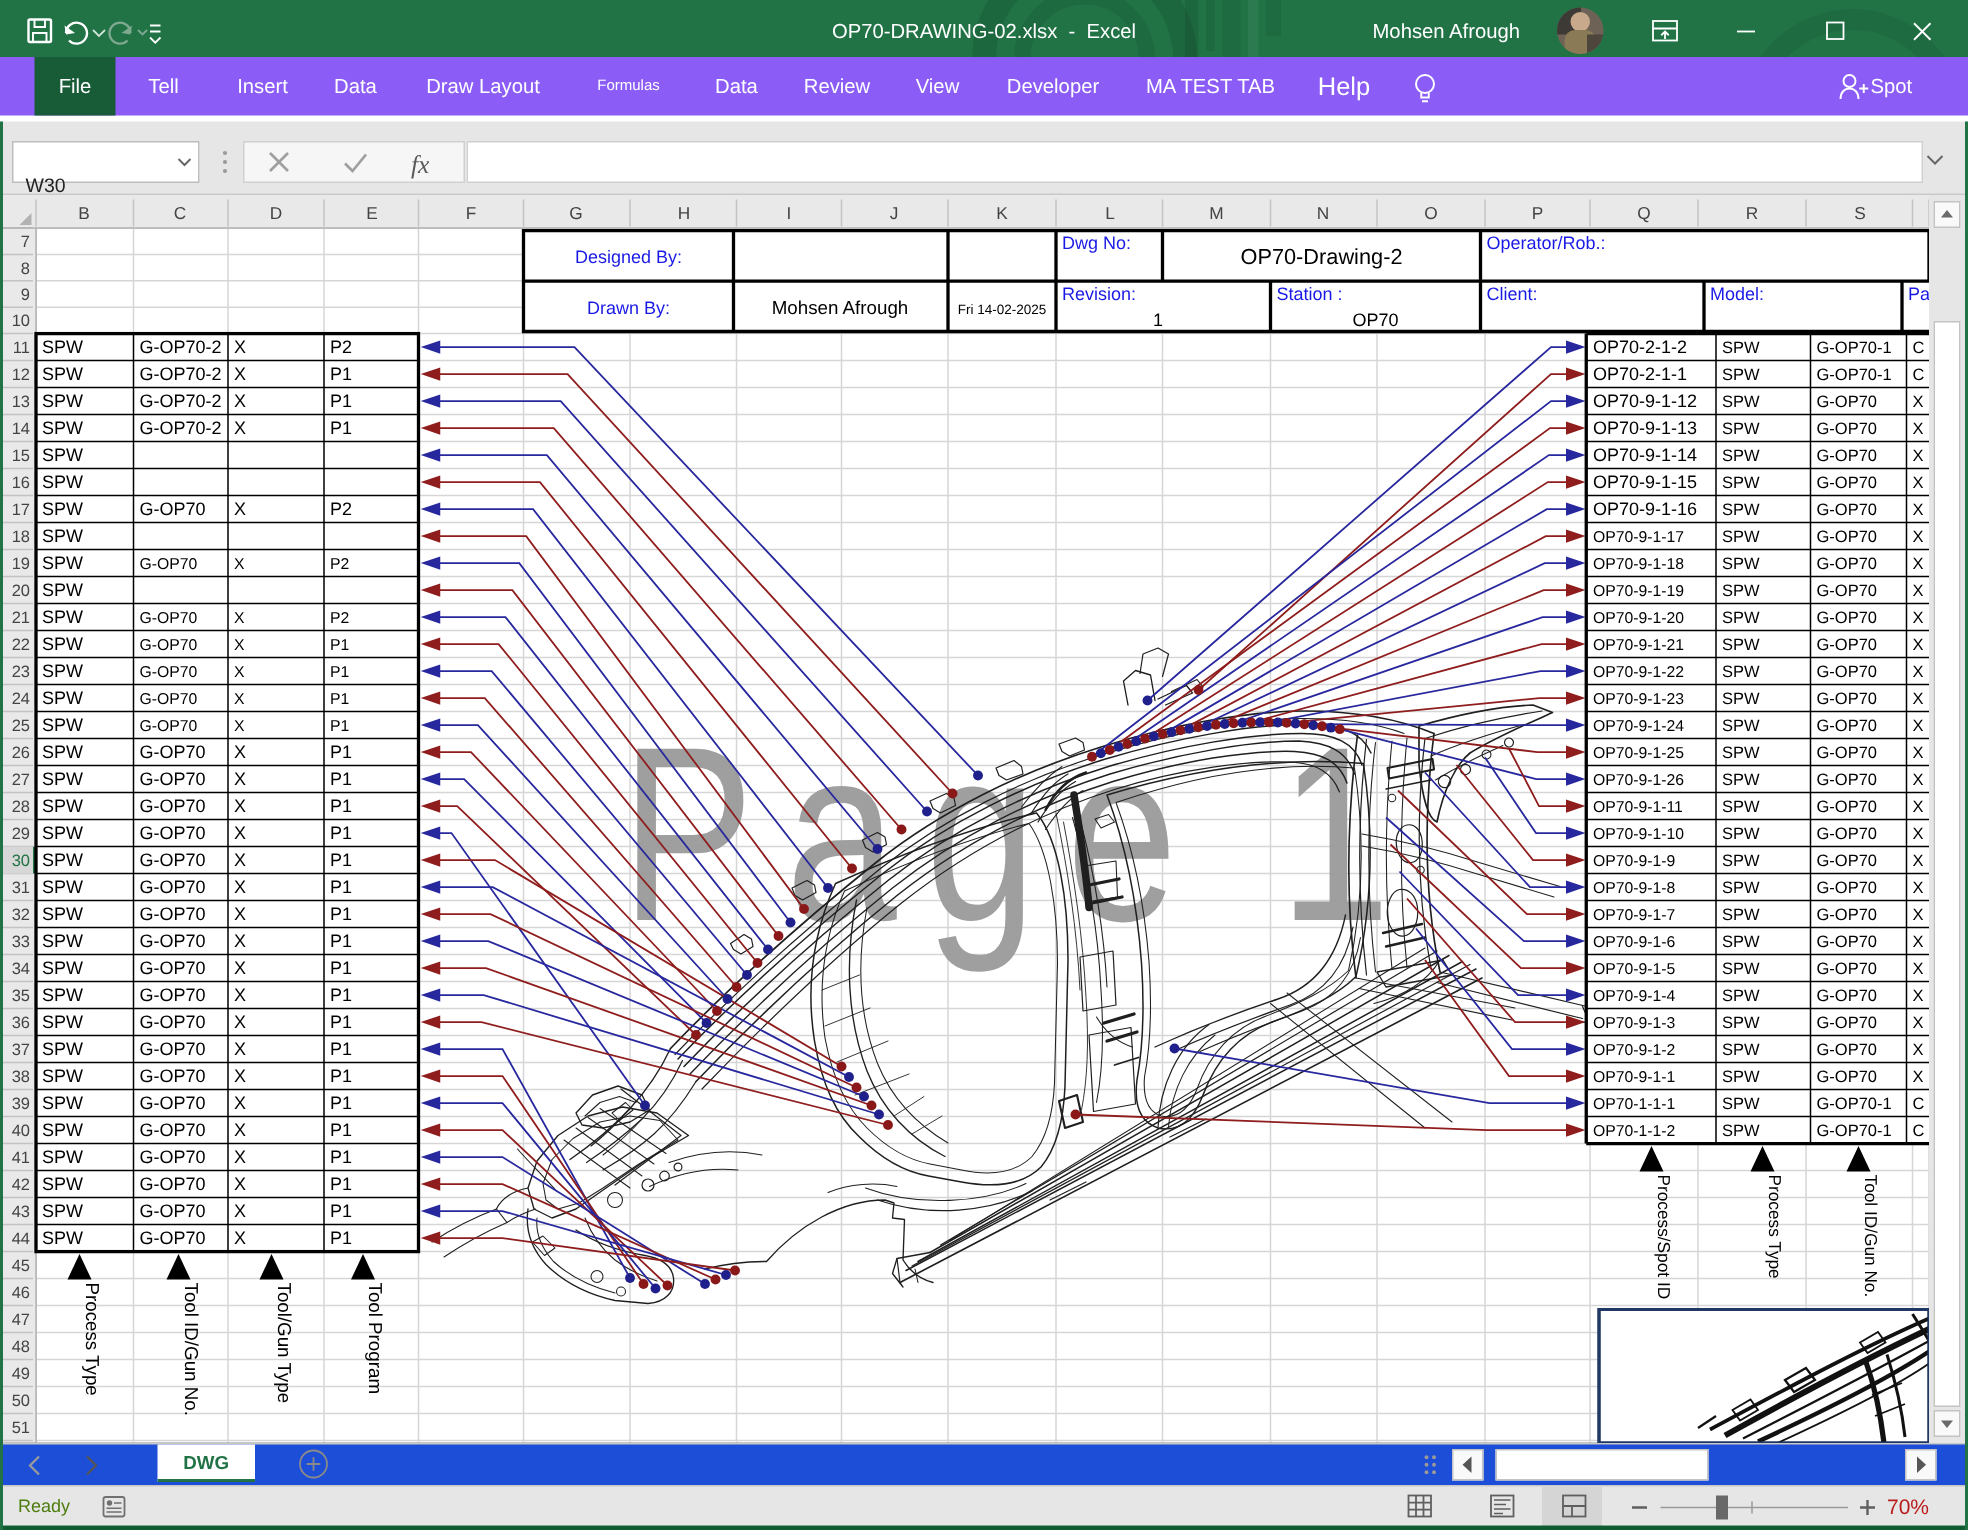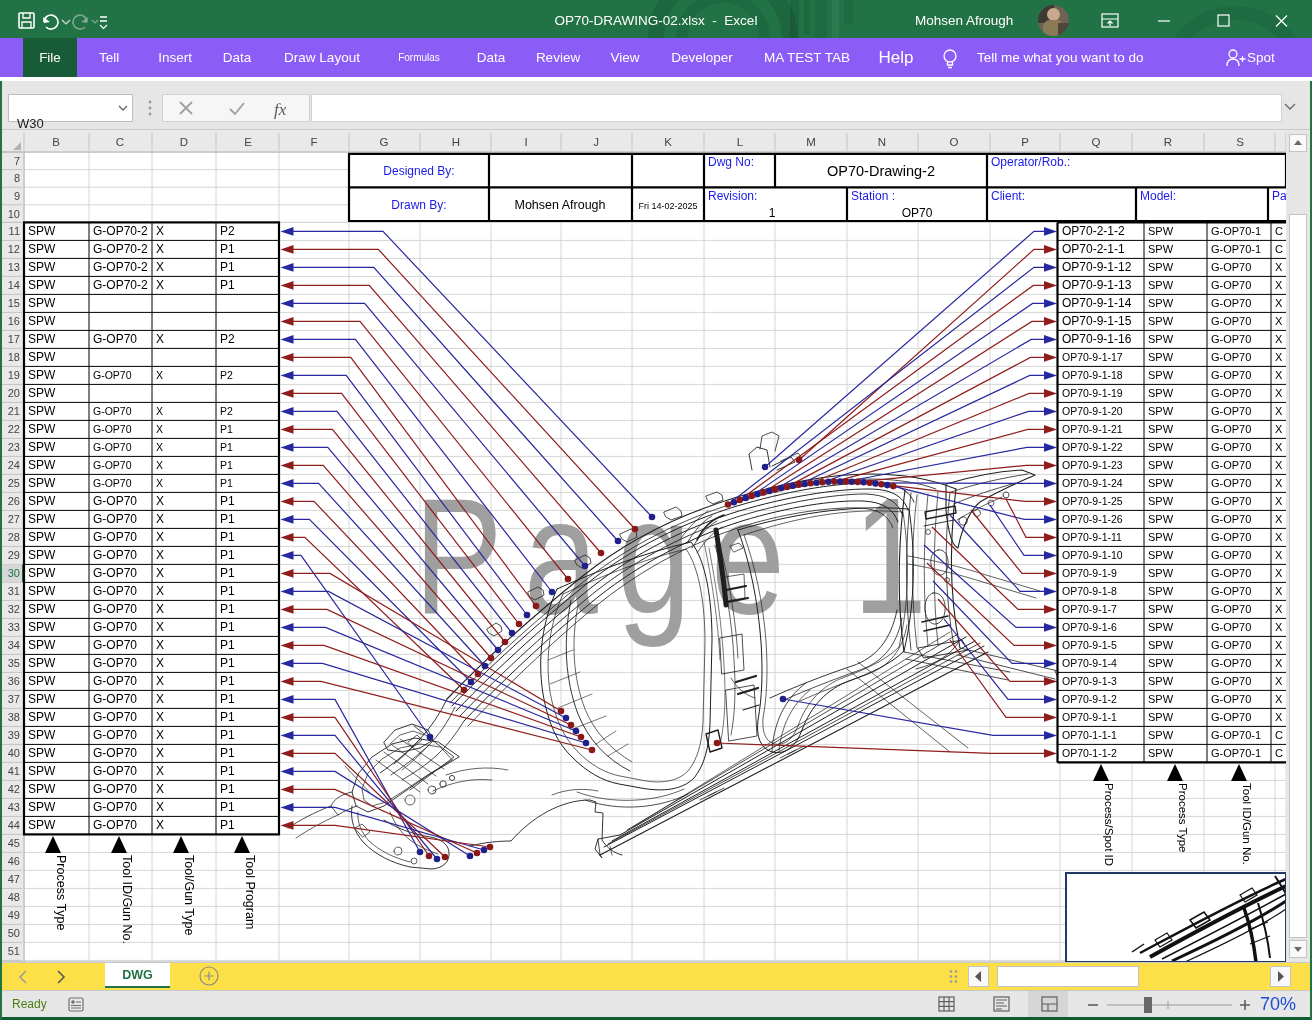--- a/index.html
+++ b/index.html
@@ -90,21 +90,20 @@
       </div>
       <div style="position:absolute;left:896px;top:0;width:0;height:39px;display:flex;align-items:center;justify-content:center">
         <span style="color:#fff;font-size:17px;white-space:nowrap">Help</span>
       </div>
   <svg class="abs" style="left:938px;top:8px" width="24" height="26">
     <g stroke="#fff" stroke-width="1.3" fill="none">
       <circle cx="12" cy="10" r="6"></circle>
       <path d="M9.5,16 v3 h5 v-3 M10,21.5 h4"></path>
     </g>
   </svg>
-  <div class="abs" style="left:977px;top:0;height:39px;line-height:39px;color:#fff;font-size:13.5px">Tell me what you want to do</div>
   <svg class="abs" style="left:1224px;top:8px" width="22" height="24">
     <g stroke="#fff" stroke-width="1.3" fill="none">
       <circle cx="9" cy="8" r="4"></circle>
       <path d="M3,20 c0,-5 3,-7 6,-7 c3,0 6,2 6,7 M15.5,13 h6 M18.5,10 v6"></path>
     </g>
   </svg>
   <div class="abs" style="left:1247px;top:0;height:39px;line-height:39px;color:#fff;font-size:13.5px">Spot</div>
 </div>
 
 <div class="abs" style="left:0;top:81px;width:1312px;height:49px;background:#e6e6e6;border-bottom:1px solid #c9c9c9">
@@ -845,21 +844,21 @@
   <svg class="abs" style="left:3px;top:4px" width="18" height="18">
         <path d="M5,11 l4,-5 4,5 Z" fill="#6a6a6a"></path>
       </svg>
   <div class="abs" style="left:3px;top:84px;width:18px;height:724px;background:#fff;border:1px solid #c3c3c3"></div>
   <div class="abs" style="left:3px;top:810px;width:18px;height:18px;background:#f9f9f9;border:1px solid #c3c3c3"></div>
   <svg class="abs" style="left:3px;top:810px" width="18" height="18">
         <path d="M5,7 l4,5 4,-5 Z" fill="#6a6a6a"></path>
       </svg>
 </div>
 
-<div class="abs" style="left:0;top:962px;width:1312px;height:28px;background:#fde047;border-top:1px solid #c8c8c8">
+<div class="abs" style="left:0;top:962px;width:1312px;height:28px;background:#1d4ed8;border-top:1px solid #c8c8c8">
   <svg class="abs" style="left:18px;top:7px" width="60" height="14">
     <path d="M8,1 L2,7 L8,13" fill="none" stroke="#9a9a9a" stroke-width="1.5"></path>
     <path d="M40,1 L46,7 L40,13" fill="none" stroke="#555" stroke-width="1.5"></path>
   </svg>
   <div class="abs" style="left:105px;top:0;width:65px;height:25px;background:#fff;border-bottom:2.5px solid #217346;text-align:center;line-height:24px;color:#217346;font-weight:bold;font-size:12.5px">DWG</div>
   <svg class="abs" style="left:199px;top:3px" width="22" height="22">
     <circle cx="10" cy="10" r="9" fill="none" stroke="#8a8a8a" stroke-width="1.2"></circle>
     <path d="M10,5.5 v9 M5.5,10 h9" stroke="#8a8a8a" stroke-width="1.2"></path>
   </svg>
   <svg class="abs" style="left:948px;top:6px" width="12" height="16">
@@ -901,18 +900,18 @@
       <path d="M104,8 h15 M110,8 v7"></path>
     </g>
   </svg>
   <svg class="abs" style="left:1085px;top:4px" width="175" height="19">
     <path d="M3,10 h10" stroke="#5f5f5f" stroke-width="1.6"></path>
     <path d="M22,10 h125" stroke="#9a9a9a" stroke-width="1"></path>
     <path d="M83,6 v8" stroke="#9a9a9a" stroke-width="1"></path>
     <rect x="59" y="2" width="8" height="16" fill="#686868"></rect>
     <path d="M155,10 h10 M160,5 v10" stroke="#5f5f5f" stroke-width="1.6"></path>
   </svg>
-  <div class="abs" style="left:1258px;top:0;width:40px;height:27px;line-height:27px;font-size:18px;color:#1d4ed8;text-align:center">70%</div>
+  <div class="abs" style="left:1258px;top:0;width:40px;height:27px;line-height:27px;font-size:14px;color:#b91c1c;text-align:left">70%</div>
 </div>
 <div class="abs" style="left:0;top:1017px;width:1312px;height:3px;background:#0E5C2F"></div>
 <div class="abs" style="left:0;top:81px;width:1.5px;height:939px;background:#217346"></div>
 <div class="abs" style="left:1310px;top:81px;width:2px;height:939px;background:#217346"></div>
 </div>
 
 </body></html>

